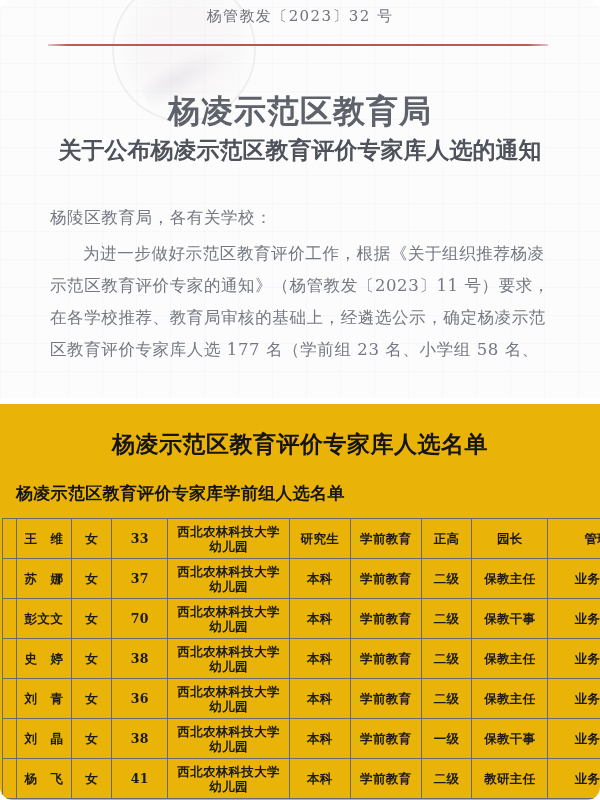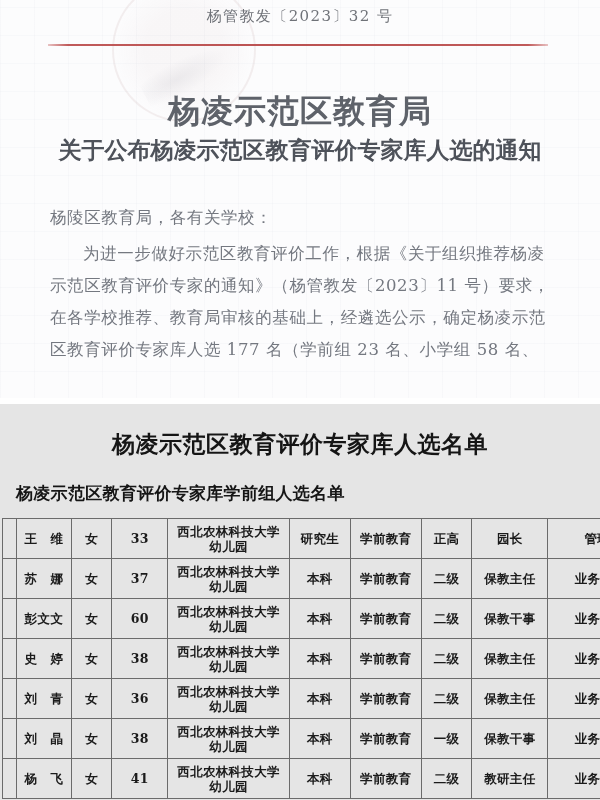--- a/index.html
+++ b/index.html
@@ -14,20 +14,21 @@
     font-family: "DejaVu Serif", "Liberation Serif", serif;
     -webkit-font-smoothing: antialiased;
   }
 
   .page {
     position: relative;
     width: 600px;
     height: 800px;
     background: #fdfdfd;
     overflow: hidden;
+    border-radius: 13px;
   }
 
   
   .notice {
     position: absolute;
     left: 0;
     top: 0;
     width: 600px;
     height: 400px;
     background:
@@ -163,21 +164,21 @@
     background: #b9bdc4;
   }
 
   
   .list-region {
     position: absolute;
     left: 0;
     top: 404px;
     width: 600px;
     height: 396px;
-    background: #e5e5e5;
+    background: #eab308;
   }
 
   .list-title {
     position: absolute;
     top: 25px;
     left: 0;
     width: 600px;
     text-align: center;
     font-size: 23px;
     font-weight: bold;
@@ -314,21 +315,21 @@
               <td>本科</td>
               <td>学前教育</td>
               <td>二级</td>
               <td>保教主任</td>
               <td>业务 C 类</td>
             </tr>
             <tr>
               <td></td>
               <td class="name-cell wide">彭文文</td>
               <td>女</td>
-              <td>60</td>
+              <td>70</td>
               <td class="school-cell"><span>西北农林科技大学</span><br><span>幼儿园</span></td>
               <td>本科</td>
               <td>学前教育</td>
               <td>二级</td>
               <td>保教干事</td>
               <td>业务 C 类</td>
             </tr>
             <tr>
               <td></td>
               <td class="name-cell wide">史　婷</td>

